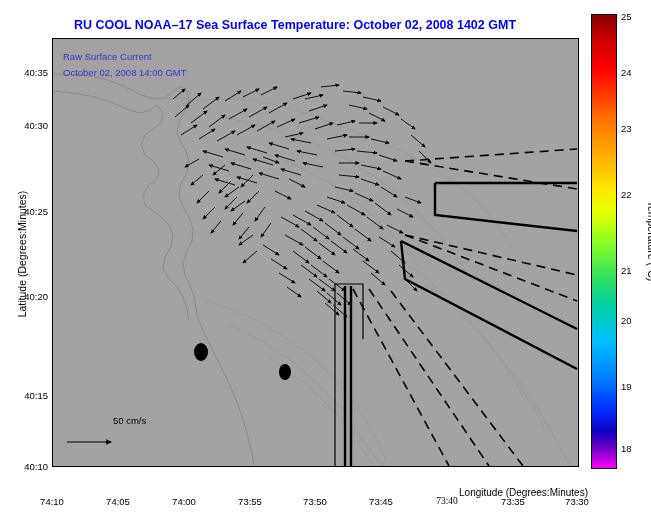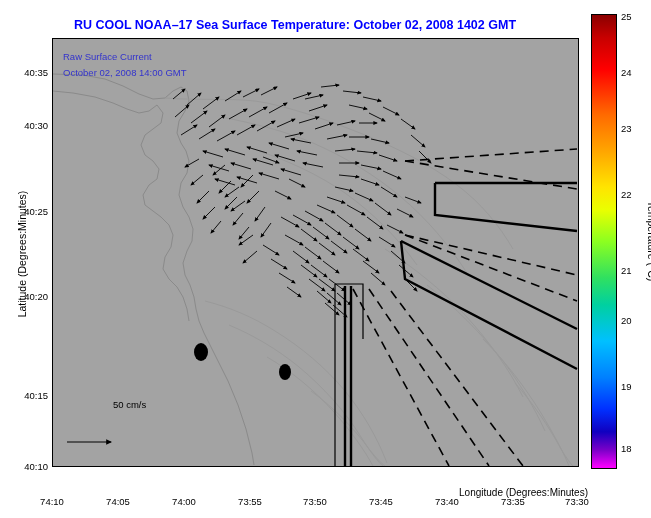--- a/index.html
+++ b/index.html
@@ -19,21 +19,21 @@
   }
   .plot svg{position:absolute;left:0;top:0;}
 
   .annot{
     position:absolute;font-size:9.5px;color:#3333cc;white-space:nowrap;
   }
   .annot.a1{left:10px;top:12px;}
   .annot.a2{left:10px;top:28px;}
 
   .scalebar-label{
-    position:absolute;left:12px;top:360px;font-size:9.5px;color:#000;padding-left:48px;
+    position:absolute;left:12px;top:376px;font-size:9.5px;color:#000;padding-left:48px;
   }
 
   
   .xtick{
     position:absolute;top:496px;font-size:9.5px;color:#000;
     transform:translateX(-50%);white-space:nowrap;
   }
   .ytick{
     position:absolute;left:48px;font-size:9.5px;color:#000;
     transform:translate(-100%,-50%);white-space:nowrap;
@@ -271,21 +271,21 @@
 
     <div class="scalebar-label">50 cm/s</div>
   </div>
 
   <div class="xtick" style="left:52px;">74:10</div>
   <div class="xtick" style="left:118px;">74:05</div>
   <div class="xtick" style="left:184px;">74:00</div>
   <div class="xtick" style="left:250px;">73:55</div>
   <div class="xtick" style="left:315px;">73:50</div>
   <div class="xtick" style="left:381px;">73:45</div>
-  <div class="xtick" style="left:447px;">73:40</div>
+  <div class="xtick" style="left:447px;font-family:Liberation Serif, serif;">73:40</div>
   <div class="xtick" style="left:513px;">73:35</div>
   <div class="xtick" style="left:577px;">73:30</div>
 
   <div class="ytick" style="top:32px;margin-top:40px;">40:35</div>
   <div class="ytick" style="top:125px;">40:30</div>
   <div class="ytick" style="top:211px;">40:25</div>
   <div class="ytick" style="top:296px;">40:20</div>
   <div class="ytick" style="top:374px;margin-top:21px;">40:15</div>
   <div class="ytick" style="top:466px;">40:10</div>
 

